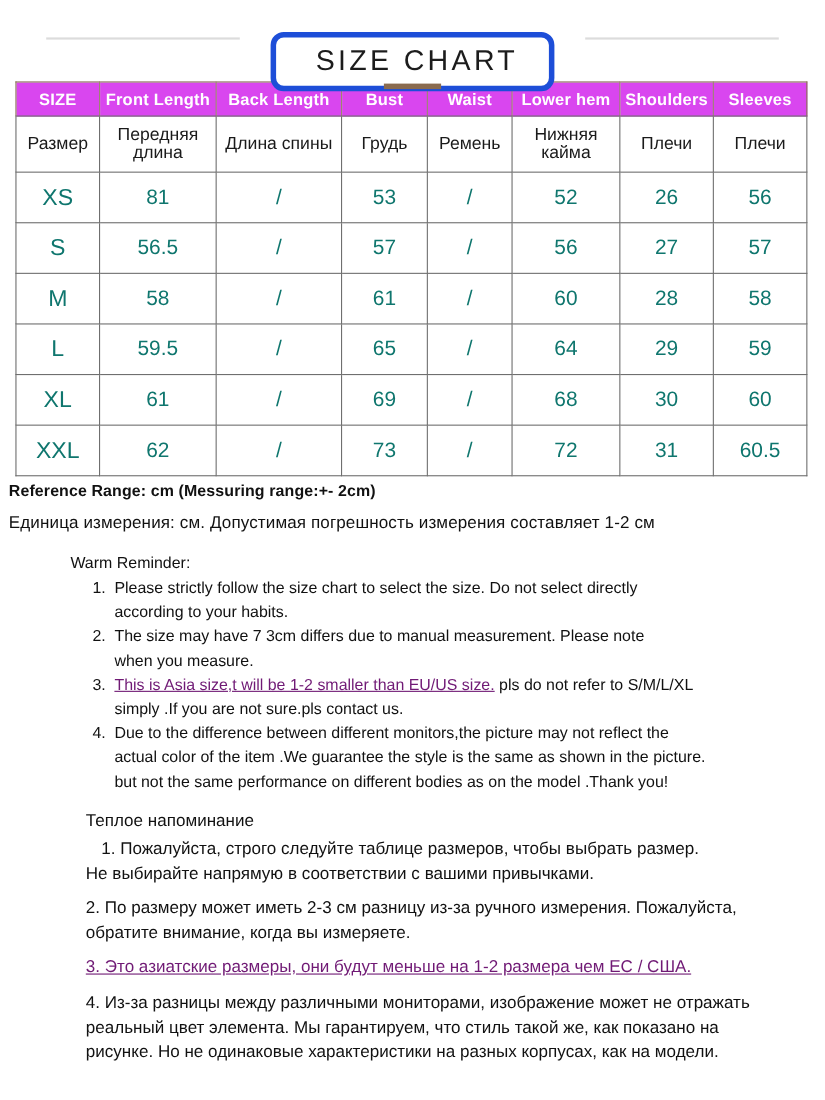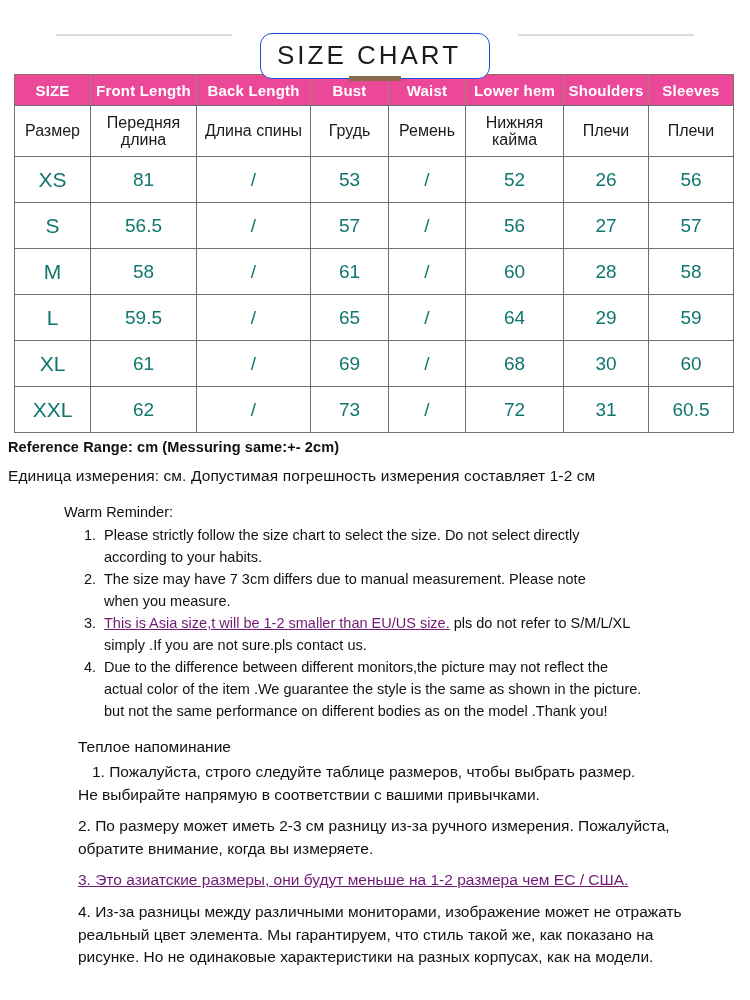--- a/index.html
+++ b/index.html
@@ -27,23 +27,23 @@
   .title-rule {
     width: 176px;
     height: 2px;
     background: #dcdcdc;
     flex: none;
   }
   .title-rule.left { margin-right: 28px; margin-left: 28px; }
   .title-rule.right { margin-left: 28px; margin-right: 28px; }
   .title-box {
     position: relative;
-    border: 1px solid #1d4ed8;
+    border: 5px solid #1d4ed8;
     border-radius: 12px;
-    padding: 8px 28px 10px 16px;
+    padding: 8px 28px 10px 36px;
     background: #fff;
     flex: none;
     margin-top: 41px;
   }
   .title-text {
     font-size: 26px;
     letter-spacing: 3px;
     color: #1c1c1c;
     font-weight: 400;
     line-height: 1;
@@ -69,21 +69,21 @@
     table-layout: fixed;
   }
   table.size-table td,
   table.size-table th {
     border: 1px solid #6f6f6f;
     text-align: center;
     vertical-align: middle;
     padding: 0;
   }
   thead.head-en th {
-    background: #ec4899;
+    background: #d946ef;
     color: #ffffff;
     font-size: 15px;
     font-weight: bold;
     height: 30px;
     border-color: #9d8570;
     border-top-color: #8a7058;
     border-bottom-color: #6f6f6f;
     letter-spacing: .2px;
   }
   thead.head-en th:first-child { border-left-color: #8a7058; }
@@ -258,21 +258,21 @@
           <td>73</td>
           <td>/</td>
           <td>72</td>
           <td>31</td>
           <td>60.5</td>
         </tr>
       </tbody>
   </table>
 </div>
 
-<div class="ref-line">Reference Range: cm (Messuring same:+- 2cm)</div>
+<div class="ref-line">Reference Range: cm (Messuring range:+- 2cm)</div>
 <div class="ref-line-ru">Единица измерения: см. Допустимая погрешность измерения составляет 1-2 см</div>
 
 <div class="en-block">
   <div class="heading">Warm Reminder:</div>
   <div id="en-items">
       <div class="en-item">
         <div class="num">1.</div>
         <div class="txt">
           <div><span>Please strictly follow the size chart to select the size. Do not select directly</span></div>
           <div><span>according to your habits.</span></div>

